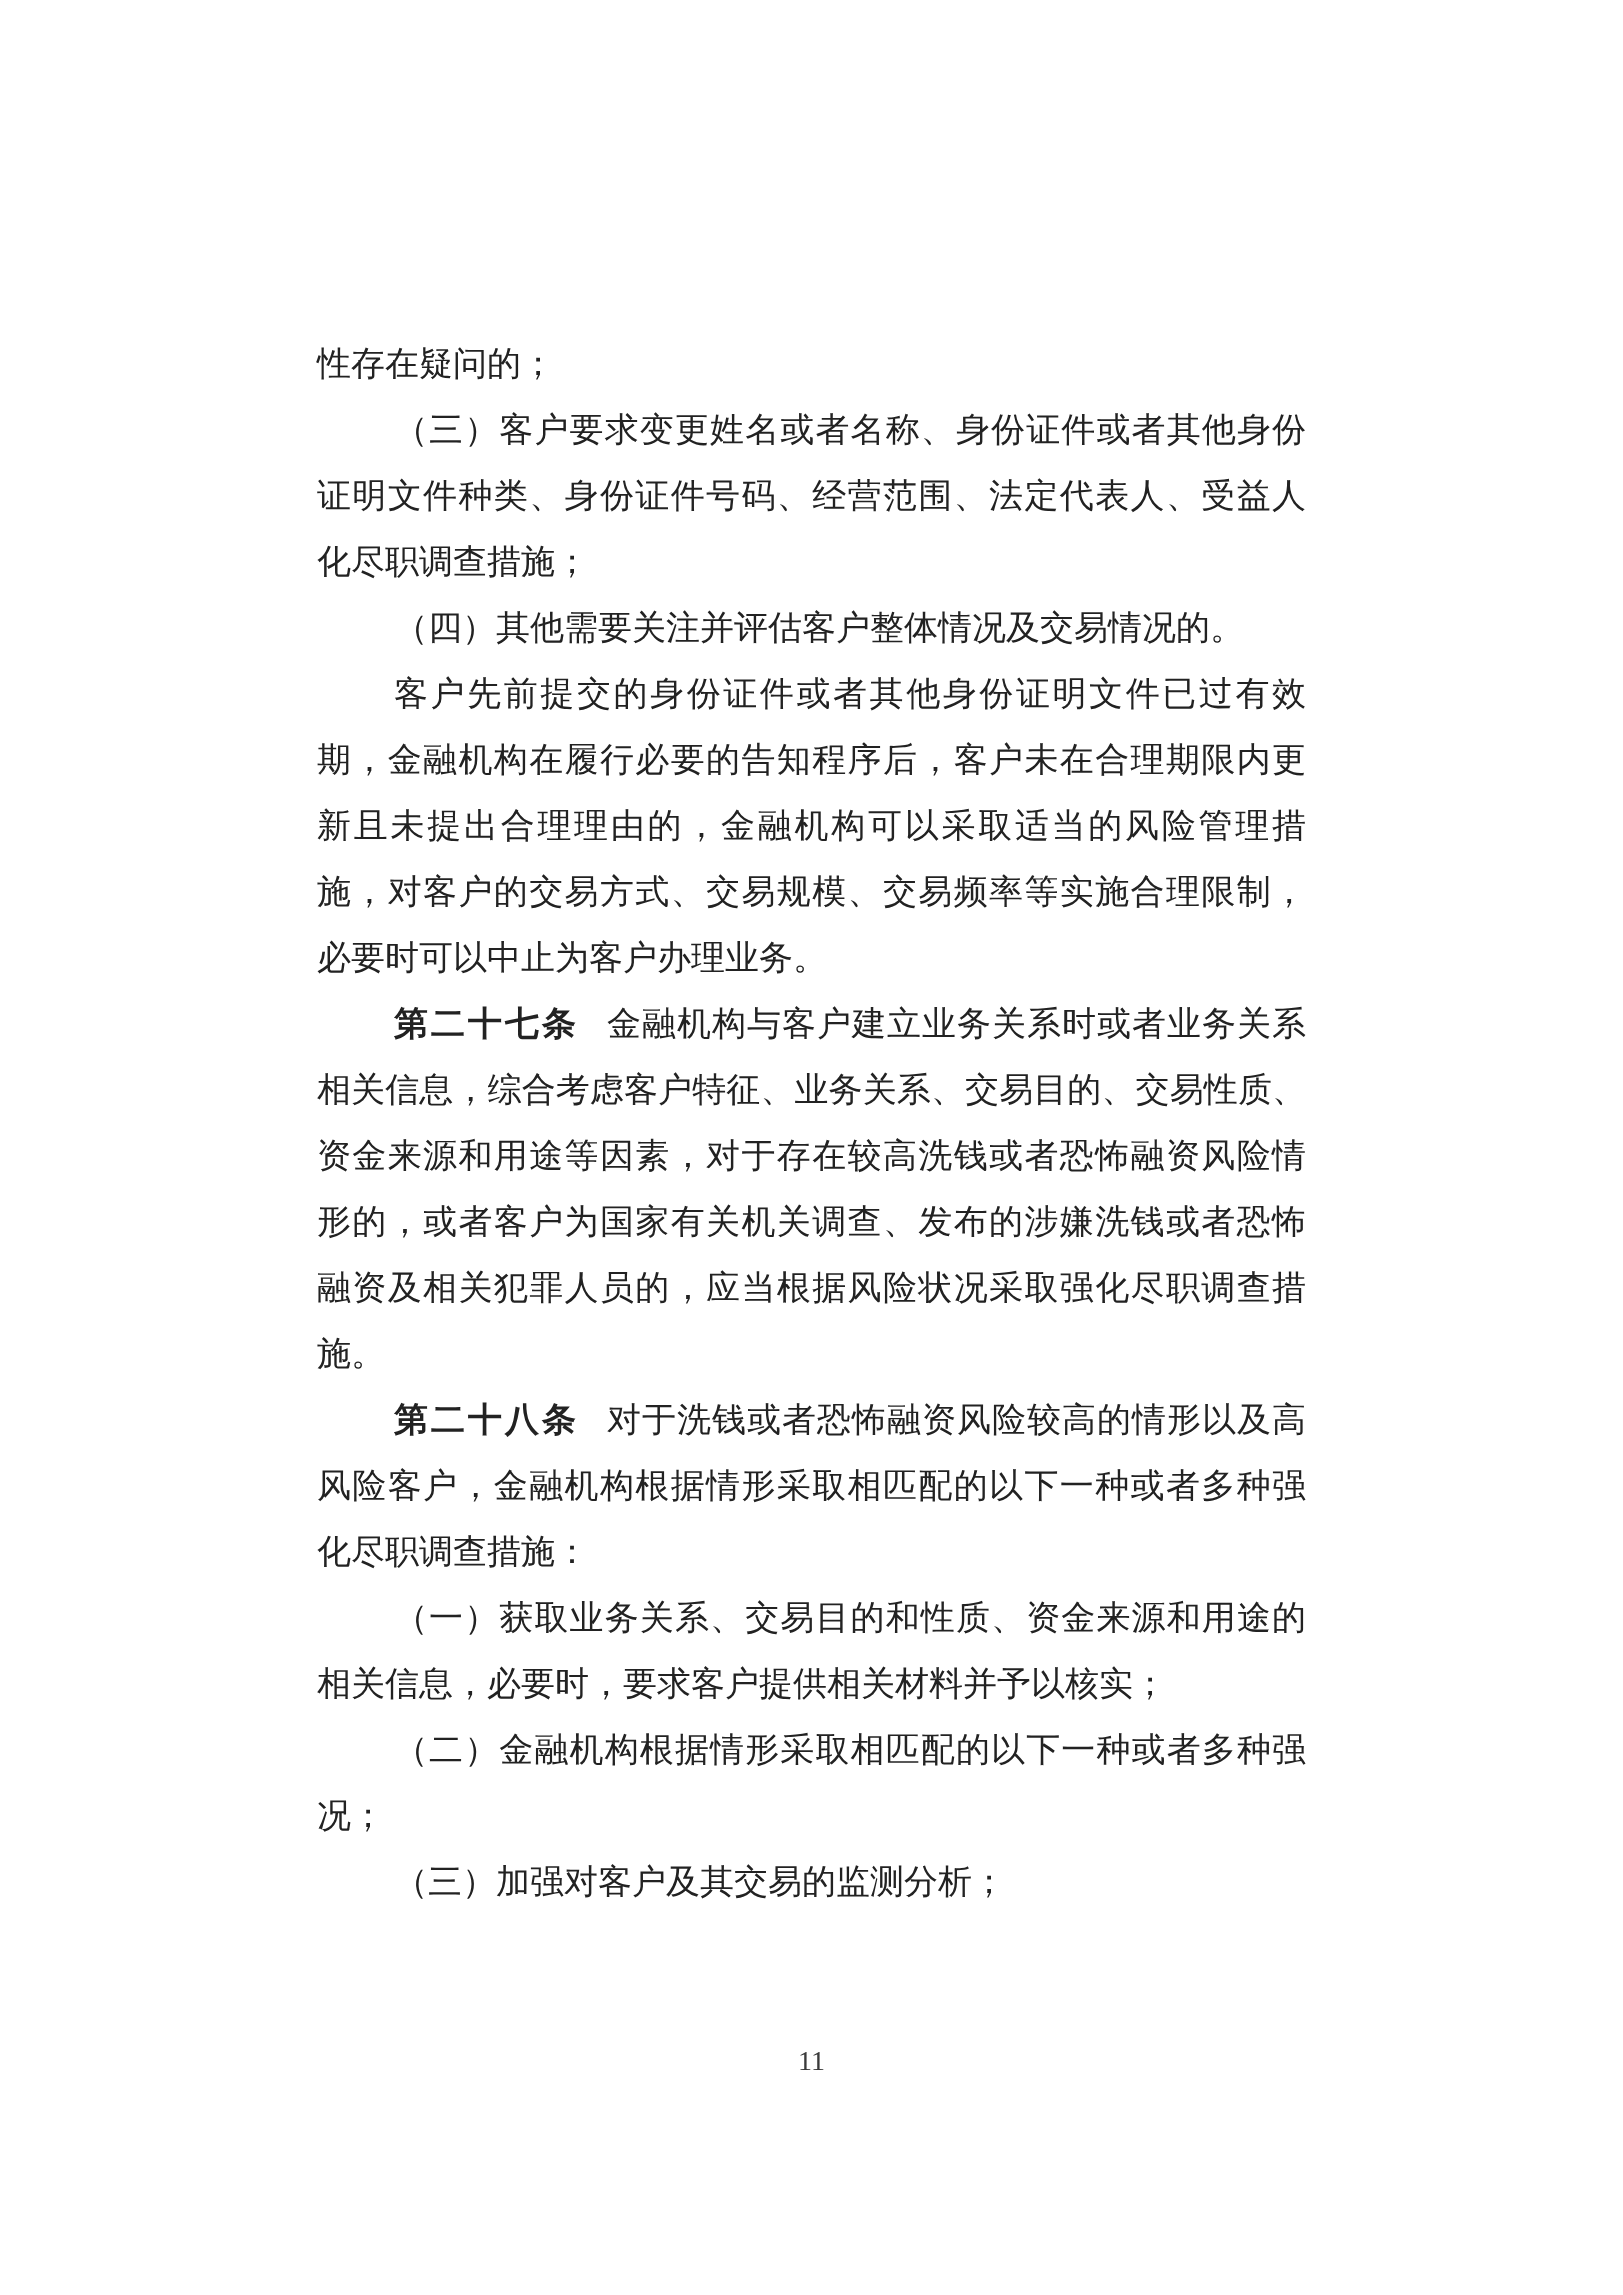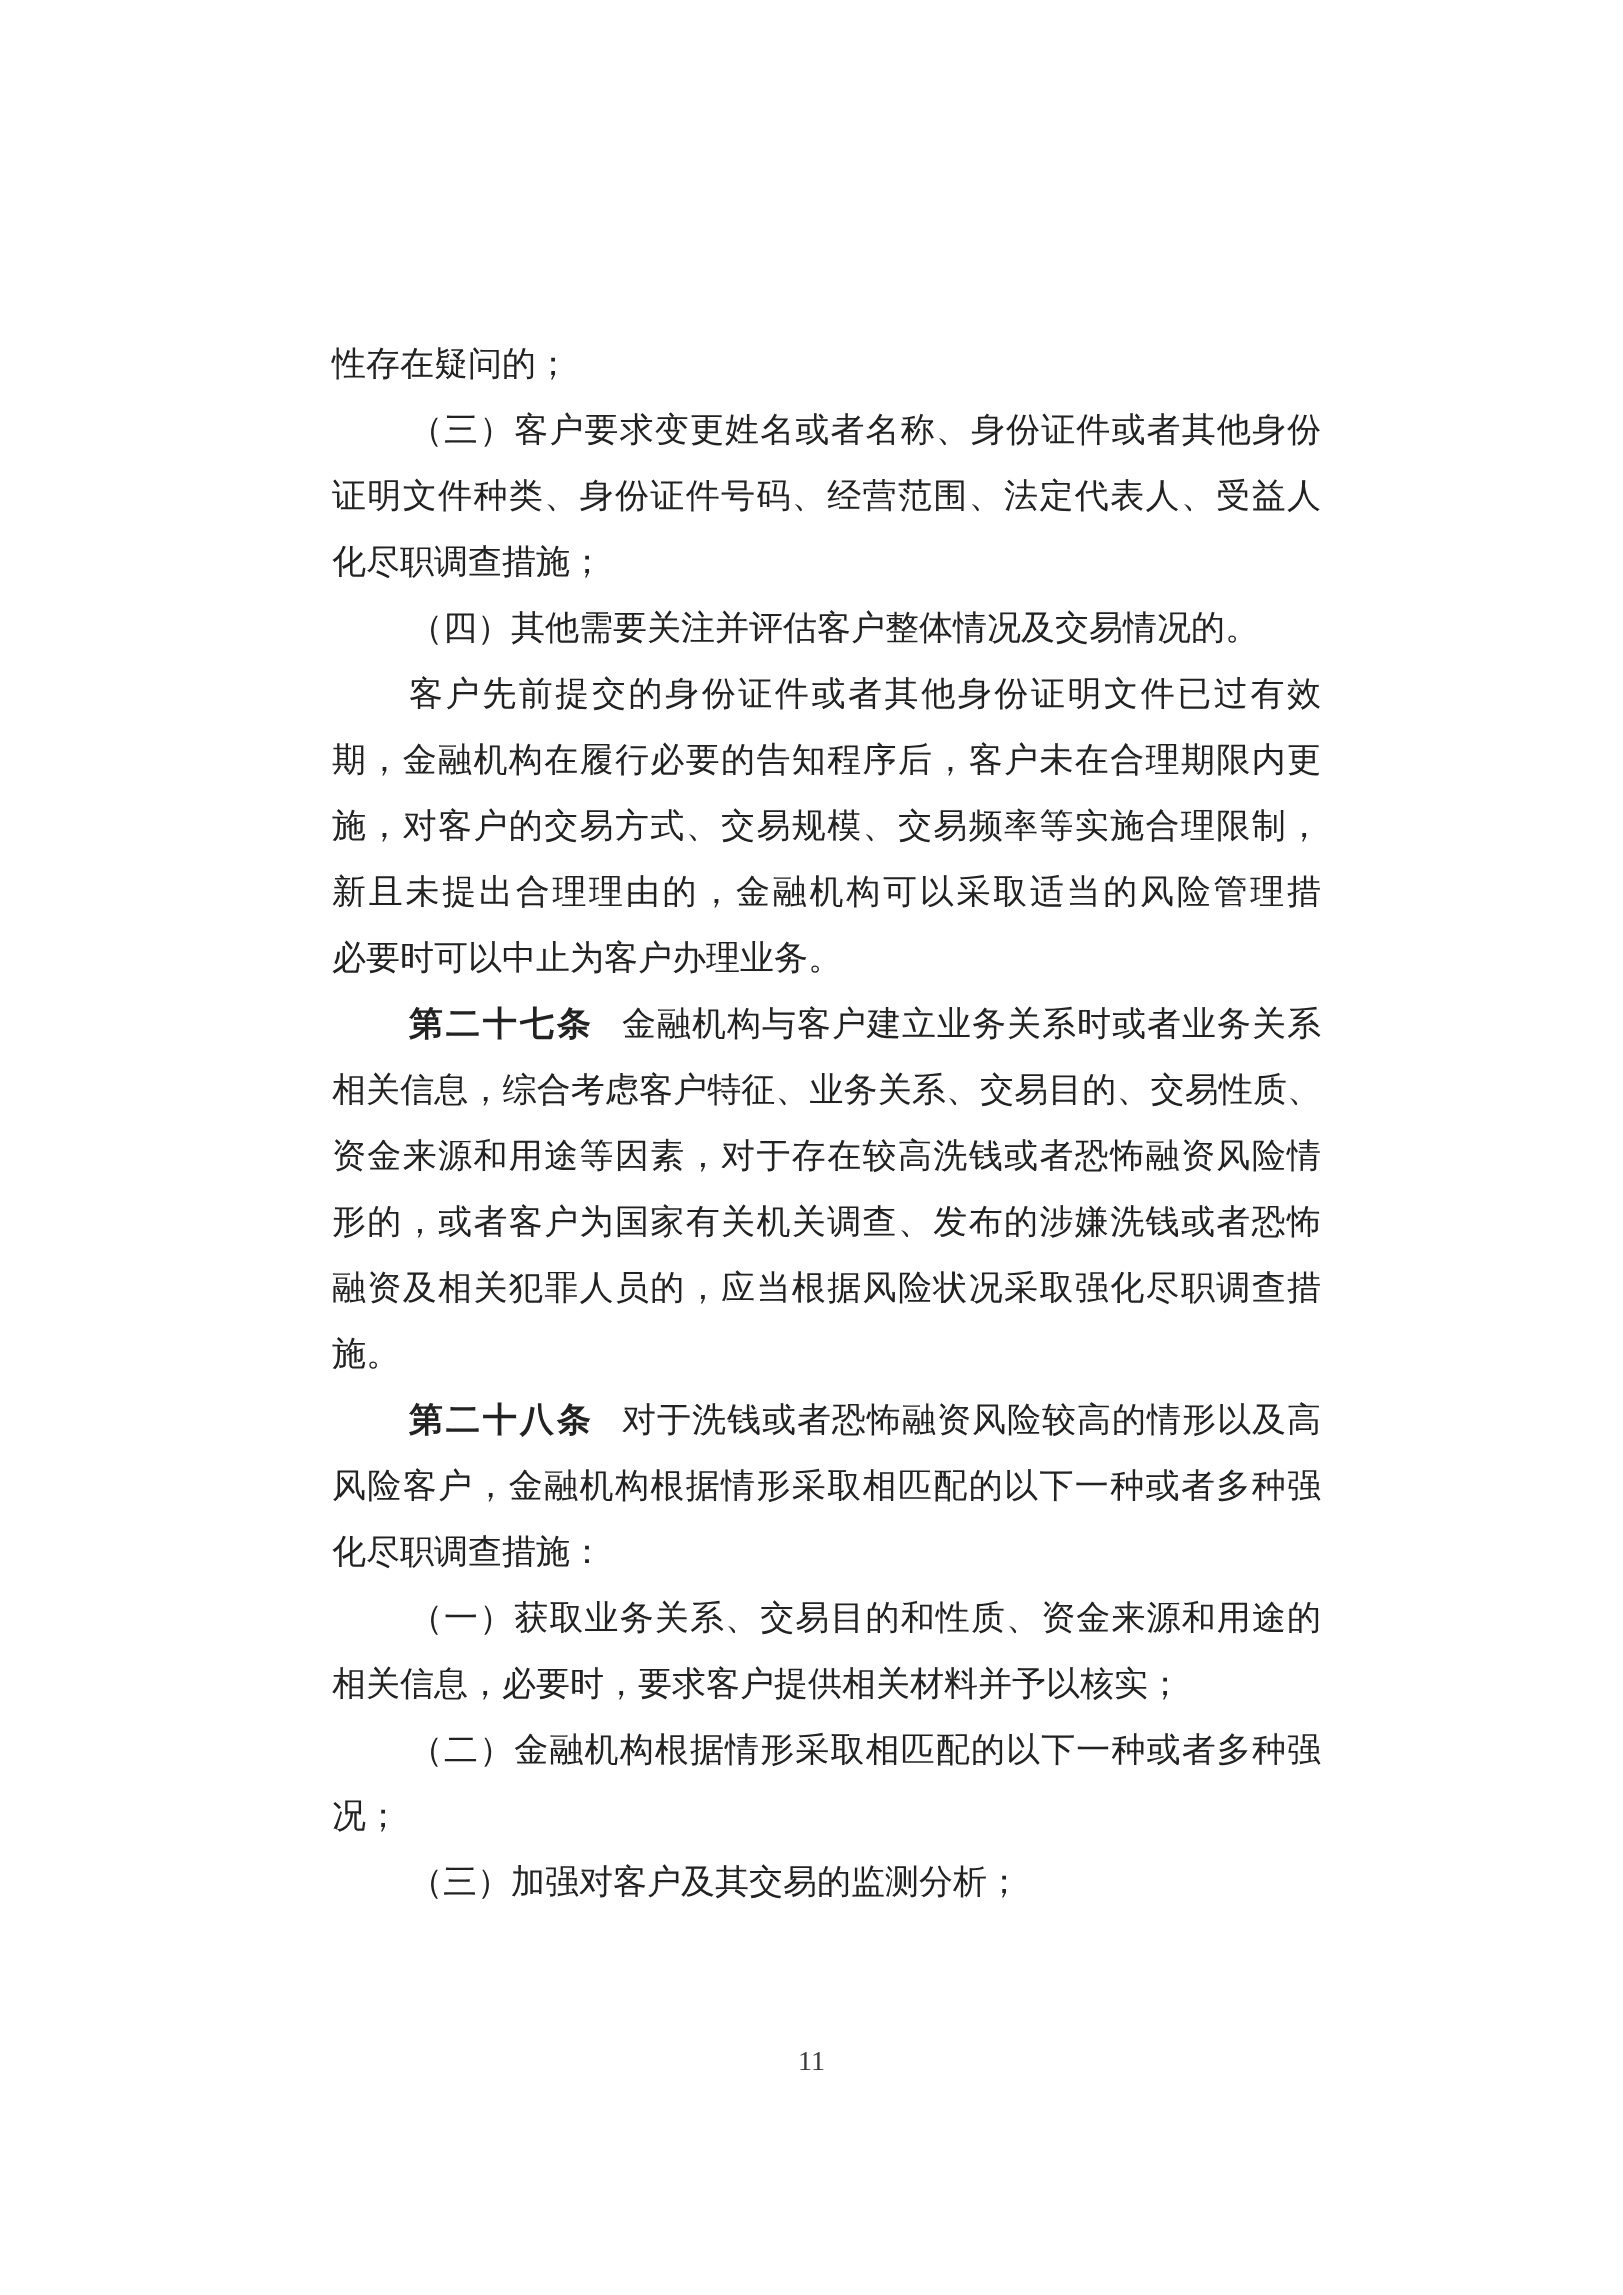--- a/index.html
+++ b/index.html
@@ -16,21 +16,21 @@
   .page {
     position: absolute;
     left: 0; top: 0;
     width: 1623px;
     height: 2295px;
     background: var(--bg-color, #ffffff);
     overflow: hidden;
   }
   .text-block {
     position: absolute;
-    left: 332px;
+    left: 317px;
     top: 331px;
     width: 989px;
     font-family: Liberation Serif, serif;
   }
   .line {
     height: 66px;
     line-height: 66px;
     font-size: 34px;
     color: var(--text-color, #222222);
     white-space: nowrap;
@@ -65,22 +65,22 @@
 
 <div class="page">
   <div class="text-block">
       <div class="line"><span>性存在疑问的；</span></div>
       <div class="line indent fill"><span>（三）客户要求变更姓名或者名称、身份证件或者其他身份</span></div>
       <div class="line fill"><span>证明文件种类、身份证件号码、经营范围、法定代表人、受益人</span></div>
       <div class="line"><span>化尽职调查措施；</span></div>
       <div class="line indent"><span>（四）其他需要关注并评估客户整体情况及交易情况的。</span></div>
       <div class="line indent fill"><span>客户先前提交的身份证件或者其他身份证明文件已过有效</span></div>
       <div class="line fill"><span>期，金融机构在履行必要的告知程序后，客户未在合理期限内更</span></div>
+      <div class="line fill"><span>新且未提出合理理由的，金融机构可以采取适当的风险管理措</span></div>
       <div class="line fill"><span>施，对客户的交易方式、交易规模、交易频率等实施合理限制，</span></div>
-      <div class="line fill"><span>新且未提出合理理由的，金融机构可以采取适当的风险管理措</span></div>
       <div class="line"><span>必要时可以中止为客户办理业务。</span></div>
       <div class="line indent fill"><span class="article-no">第二十七条</span><span>金融机构与客户建立业务关系时或者业务关系</span></div>
       <div class="line fill"><span>相关信息，综合考虑客户特征、业务关系、交易目的、交易性质、</span></div>
       <div class="line fill"><span>资金来源和用途等因素，对于存在较高洗钱或者恐怖融资风险情</span></div>
       <div class="line fill"><span>形的，或者客户为国家有关机关调查、发布的涉嫌洗钱或者恐怖</span></div>
       <div class="line fill"><span>融资及相关犯罪人员的，应当根据风险状况采取强化尽职调查措</span></div>
       <div class="line"><span>施。</span></div>
       <div class="line indent fill"><span class="article-no">第二十八条</span><span>对于洗钱或者恐怖融资风险较高的情形以及高</span></div>
       <div class="line fill"><span>风险客户，金融机构根据情形采取相匹配的以下一种或者多种强</span></div>
       <div class="line"><span>化尽职调查措施：</span></div>

